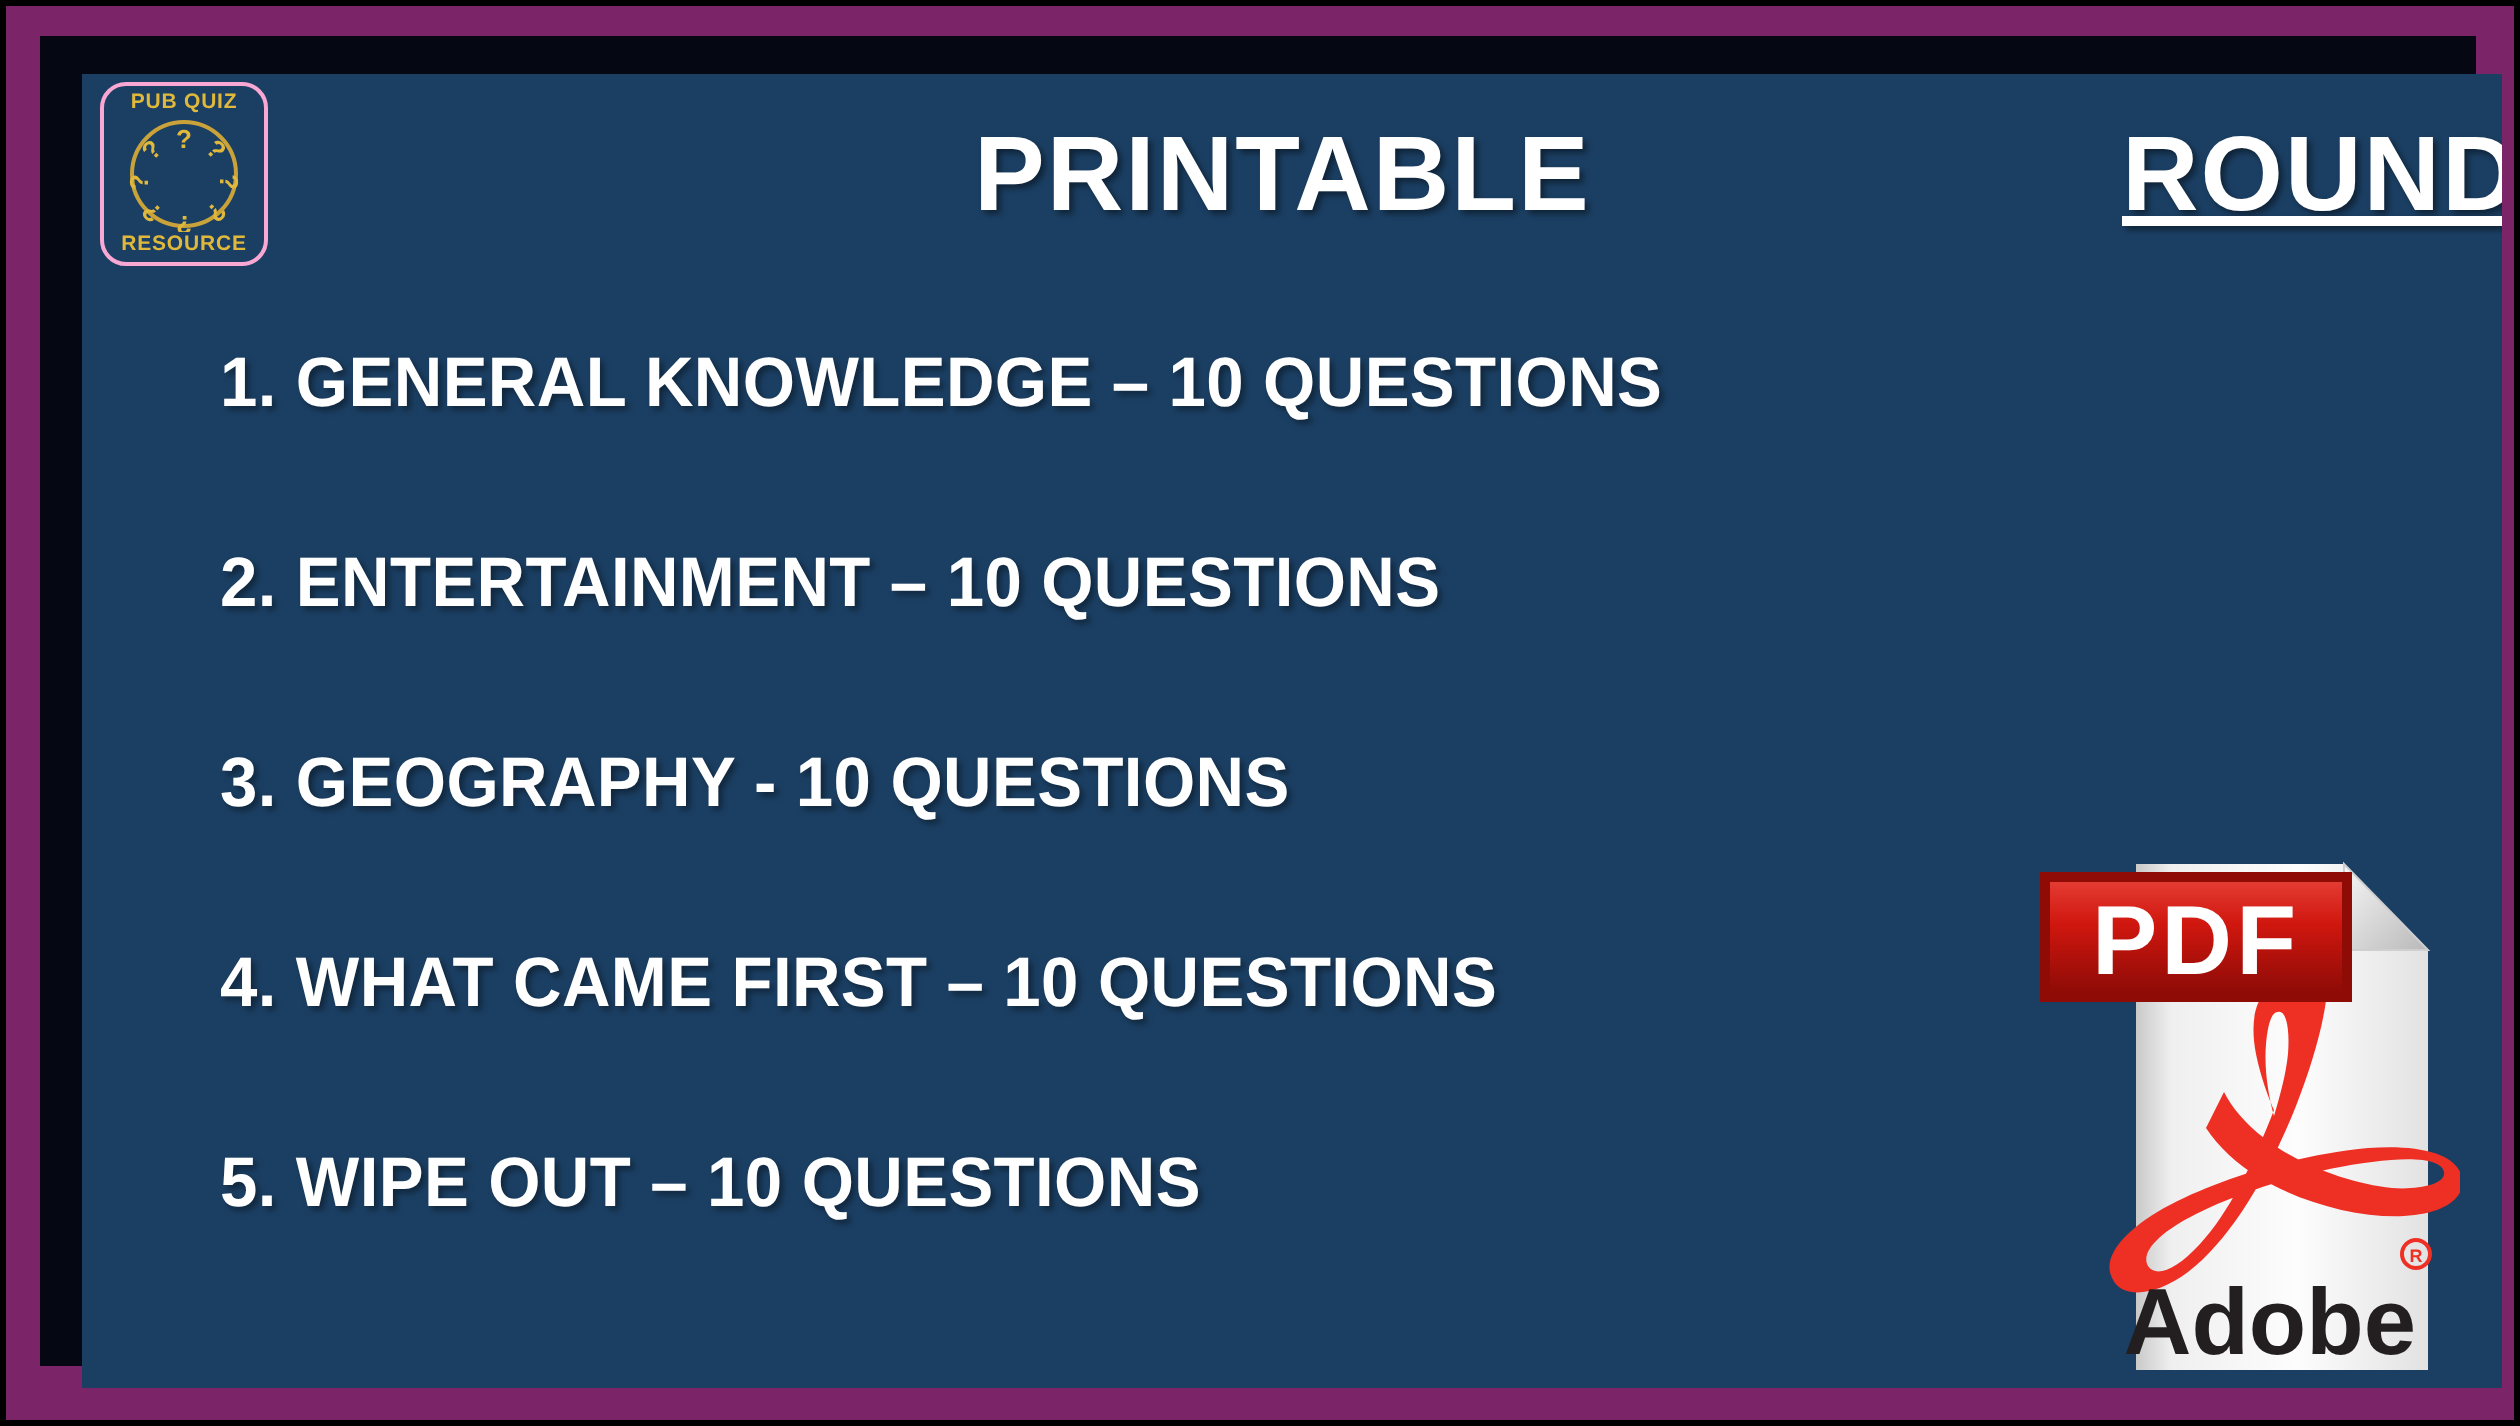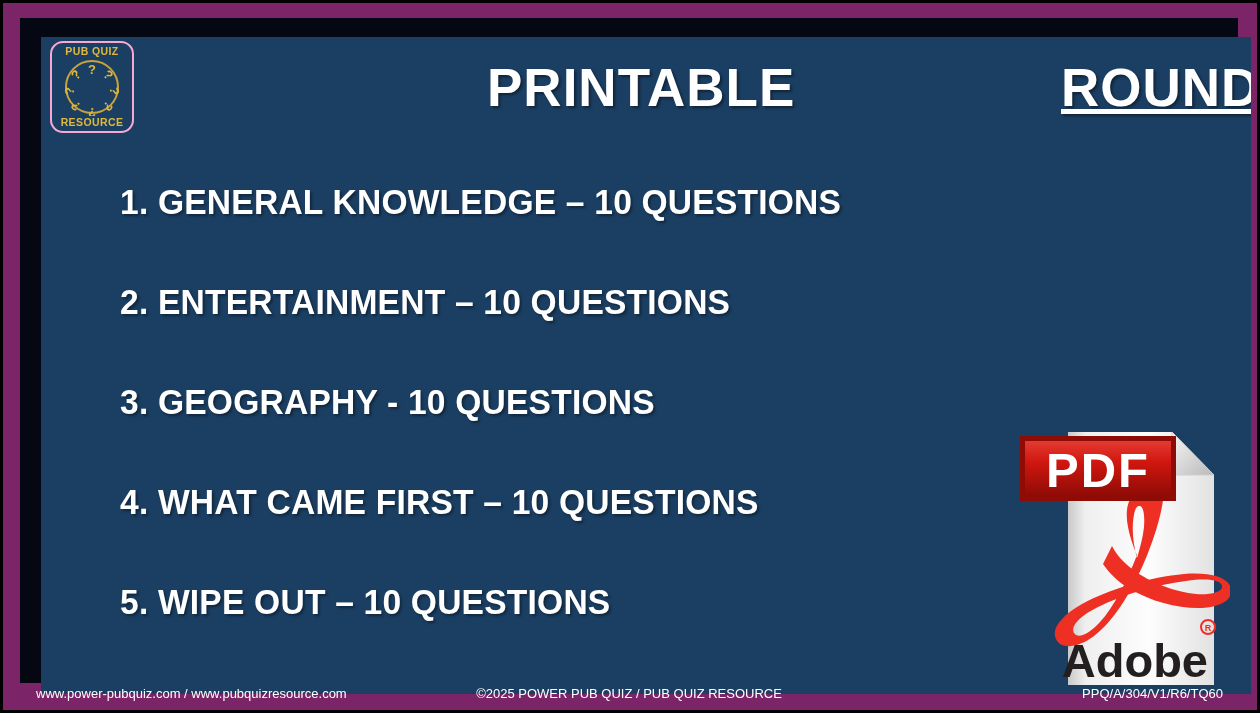--- a/index.html
+++ b/index.html
@@ -119,21 +119,21 @@
     text-decoration: underline;
   }
 
   
   .rounds-list {
     position: absolute;
     left: 69px;
     top: 105px;
     width: 900px;
     list-style: none;
-    margin: 10px;
+    margin: 0;
     padding: 0;
   }
   .round-item {
     height: 100px;
     line-height: 100px;
     color: #ffffff;
     font-size: 35px;
     font-weight: bold;
     font-family: "Liberation Sans", sans-serif;
     letter-spacing: 0.2px;
@@ -265,20 +265,15 @@
             <rect x="8" y="17" width="156" height="65" fill="#8f0b06"></rect>
             <rect x="13" y="22" width="146" height="55" fill="url(#badgeGrad)"></rect>
             <text x="86" y="68" fill="#ffffff" font-family="Liberation Sans, sans-serif" font-size="49" font-weight="bold" text-anchor="middle" letter-spacing="2">PDF</text>
           </svg>
         </div>
 
       </div>
 
     </div>
 
-    <div class="footer">
-      <span class="footer-left">www.power-pubquiz.com / www.pubquizresource.com</span>
-      <span class="footer-center">©2025 POWER PUB QUIZ / PUB QUIZ RESOURCE</span>
-      <span class="footer-right">PPQ/A/304/V1/R6/TQ60</span>
-    </div>
 
   </div>
 </div>
 
 </body></html>

